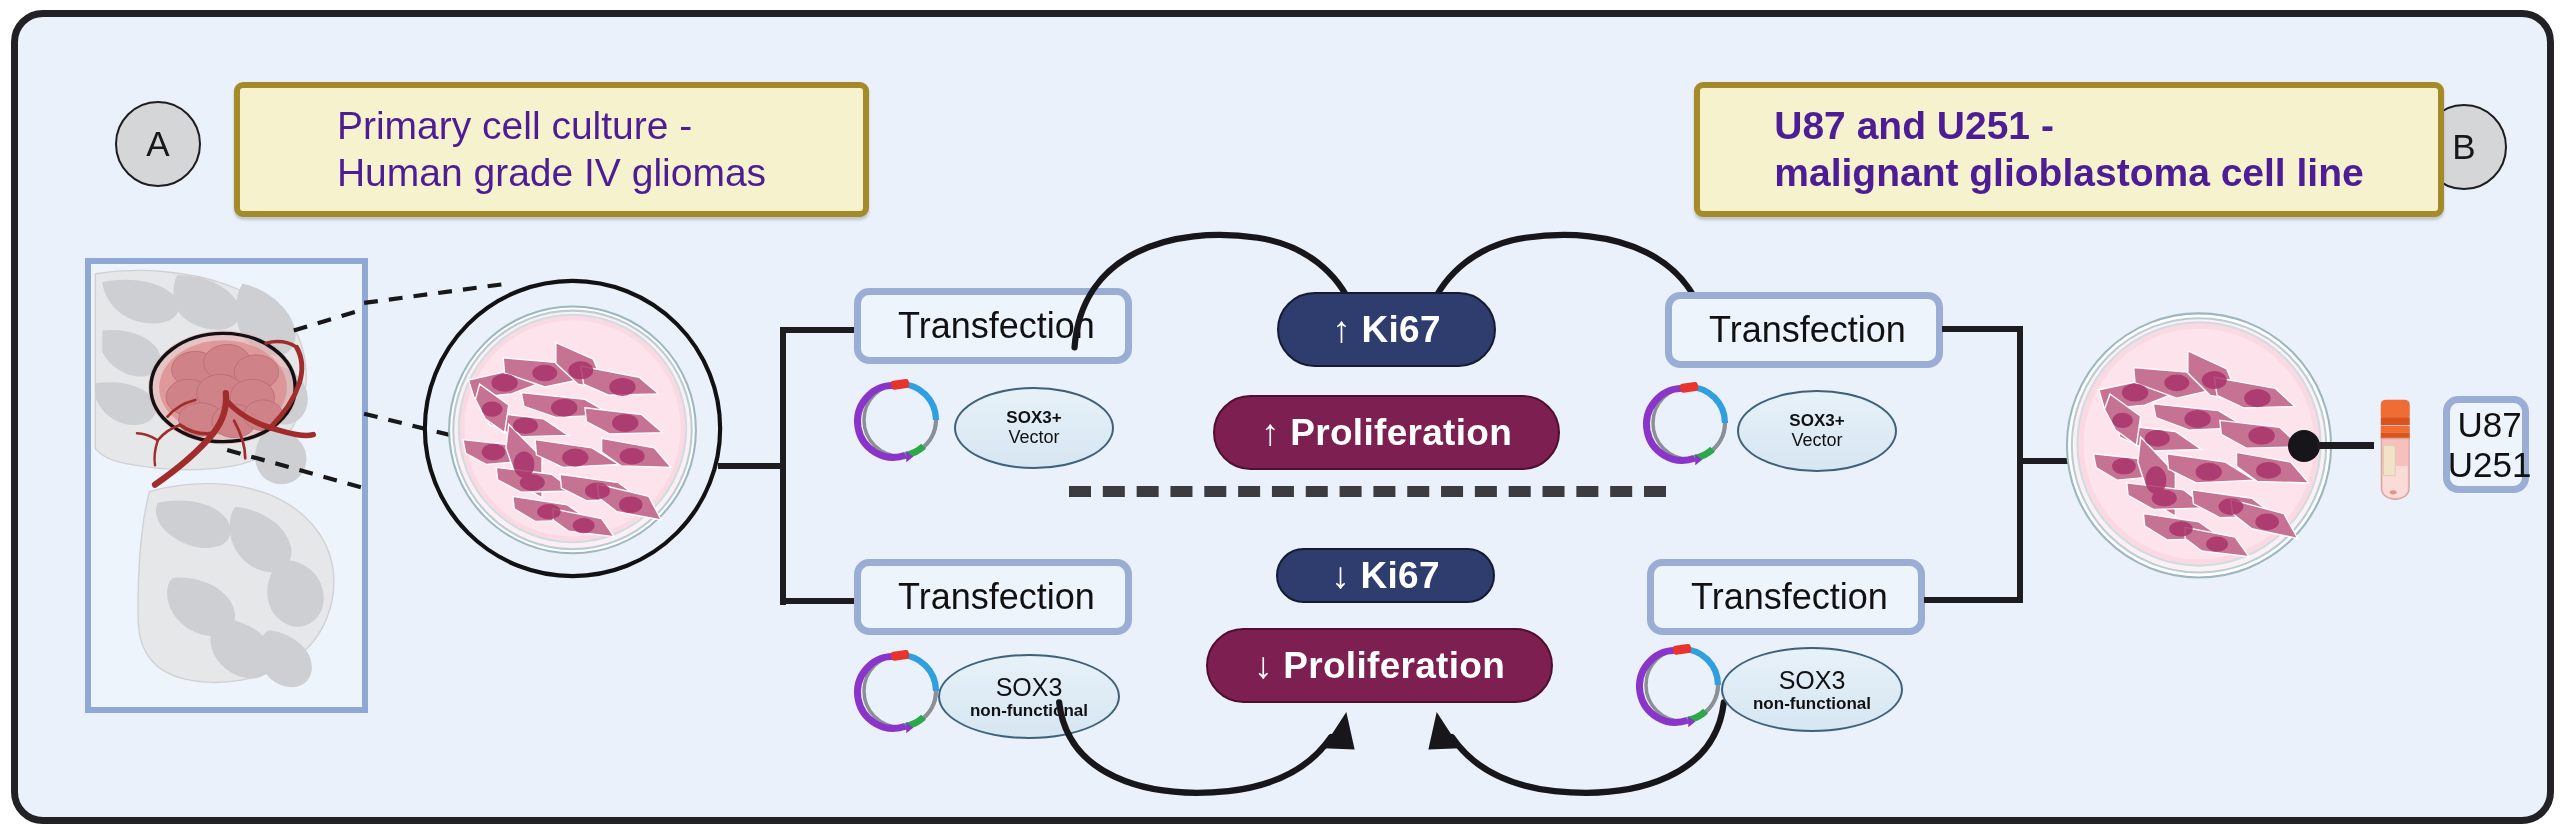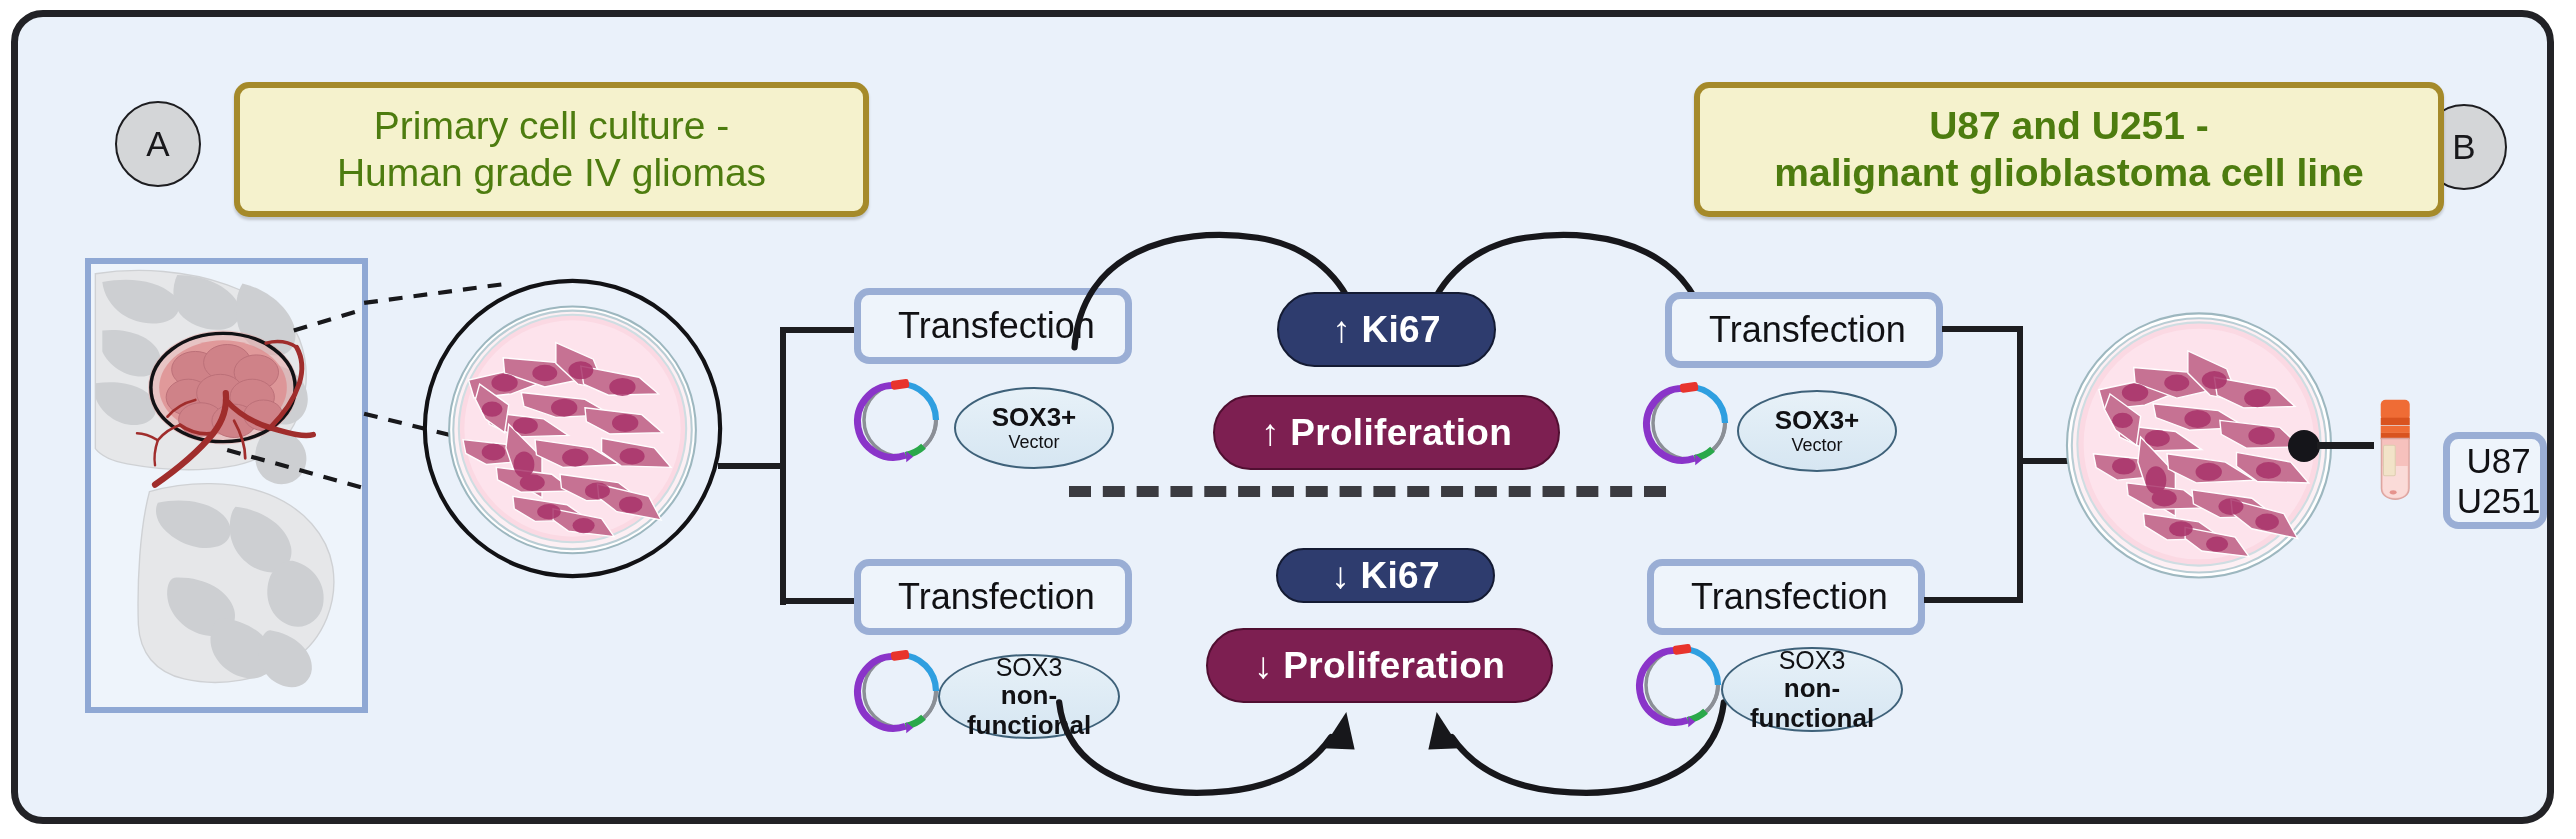--- a/index.html
+++ b/index.html
@@ -38,24 +38,24 @@
     display:flex;align-items:center;justify-content:center;
     font-size:35px;color:#18181b;
     font-family:"Liberation Sans",sans-serif;
   }
 
   
   .banner{
     position:absolute;
     background:#f5f2cd;
     border:6.2px solid #a58a2a;
-    border-radius:15px;
+    border-radius:9px;
     display:flex;align-items:center;justify-content:center;
-    text-align:center;
-    color:#4d7c0f;
+    text-align:left;
+    color:#4c1d95;
     font-size:39px;
     line-height:1.18;
     box-sizing:border-box;
     padding:5.6px 12.5px;
     box-shadow:0 2.1px 2.8px rgba(0,0,0,.18);
   }
 
   
   .bluebox{
     position:absolute;
@@ -102,21 +102,21 @@
     border-radius:50%;
     display:flex;flex-direction:column;
     align-items:center;justify-content:center;
     text-align:center;
     color:#111114;
     font-size:25px;
     line-height:1.12;
     box-sizing:border-box;
   }
   .vec-ellipse .l2{font-size:18px;}
-  .vec-ellipse .bold{font-weight:bold;font-size:26px;text-align:center;}
+  .vec-ellipse .bold{font-weight:bold;font-size:17px;text-align:center;}
 
   
   .brain-panel{
     position:absolute;
     background:#eef4fb;
     border:6.2px solid #8fa8d4;
     box-sizing:border-box;
   }
 
   
@@ -473,21 +473,21 @@
     <rect x="30" y="8" width="42" height="30" rx="7" fill="#ef6c35"></rect>
     <rect x="30" y="34" width="42" height="11" fill="#d9531f"></rect>
     <rect x="30" y="46" width="42" height="10" fill="#ef6c35"></rect>
     <rect x="30" y="56" width="42" height="9" fill="#d9531f"></rect>
     <path d="M31 64 L71 64 L71 136 C71 146 62 152 51 152 C40 152 31 146 31 136 Z" fill="#f6c1bd" stroke="#dba6a1" stroke-width="2"></path>
     <path d="M33 104 L69 104 L69 136 C69 145 61 150 51 150 C41 150 33 145 33 136 Z" fill="#fadbd8"></path>
     <rect x="34" y="74" width="17" height="44" rx="2" fill="#f2e3c8" stroke="#ddcdb0" stroke-width="1.5"></rect>
     <ellipse cx="48" cy="142" rx="5" ry="3" fill="#e5938d"></ellipse>
   </svg>
 
-  <div class="bluebox small noselect" style="left:2443px;top:396px;width:104px;height:97px;margin-top:36px;">
+  <div class="bluebox small noselect" style="left:2443px;top:396px;width:86px;height:97px;">
     <div>
       <div>U87</div>
       <div>U251</div>
     </div>
   </div>
 
 </div>
 
 
 </body></html>

